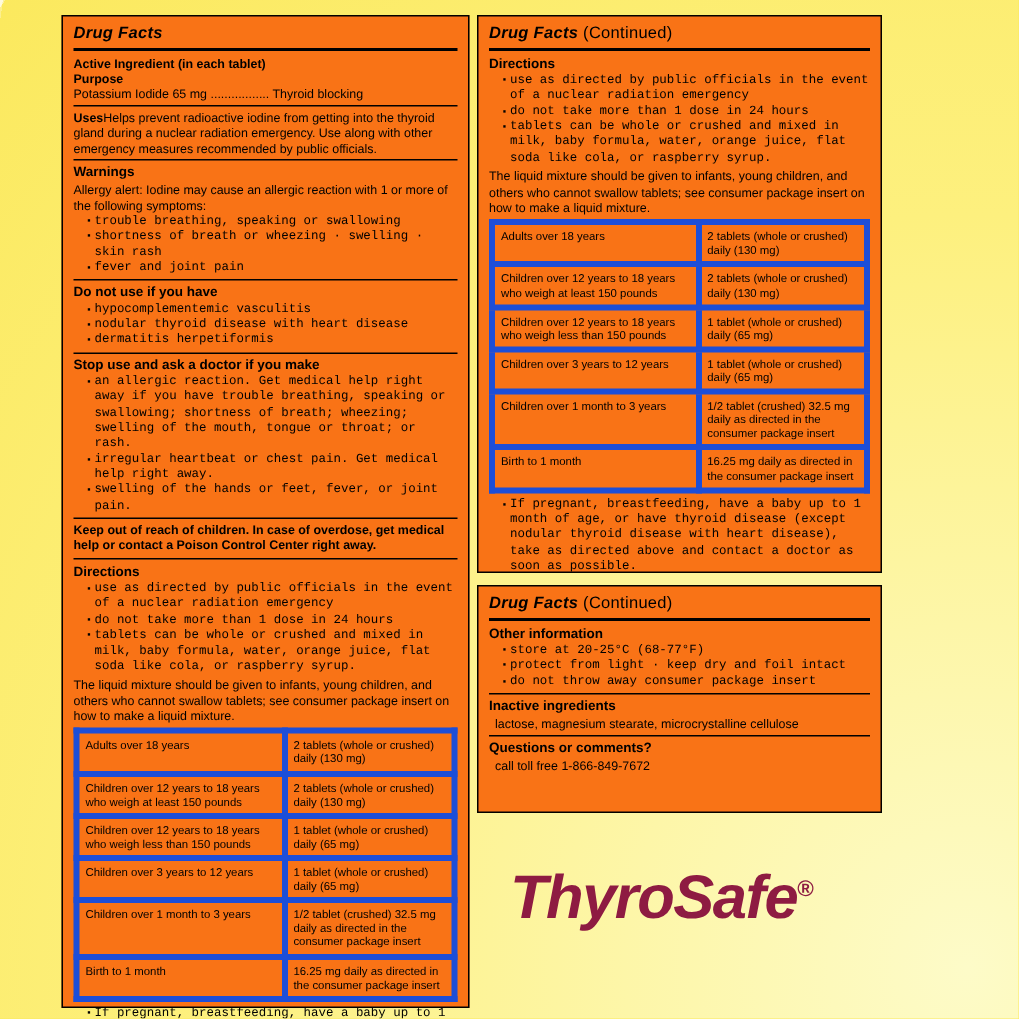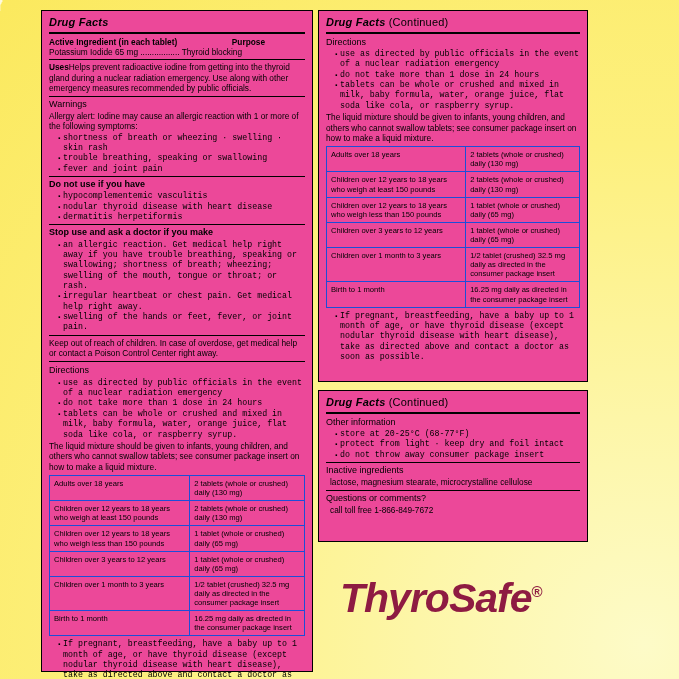--- a/index.html
+++ b/index.html
@@ -15,46 +15,46 @@
   .rays{
     position:absolute;inset:0;
     background:
       linear-gradient(110deg, rgba(255,255,255,0.55) 0 2px, transparent 2px 40px),
       linear-gradient(125deg, rgba(255,255,255,0.35) 0 3px, transparent 3px 60px),
       linear-gradient(98deg, rgba(255,255,255,0.30) 0 2px, transparent 2px 90px);
     pointer-events:none;
   }
   .panel{
     position:absolute;
-    background:#ec4899;
+    background:#f97316;
     border:1px solid #000;
     box-sizing:border-box;
     padding:5px 7px 2px 7px;
     font-size:8.3px;
     line-height:1.25;
     color:#000;
   }
   #panel-left{ left:41px; top:10px; width:272px; height:662px; }
   #panel-right-top{ left:318px; top:10px; width:270px; height:372px; }
   #panel-right-bottom{ left:318px; top:390px; width:270px; height:152px; }
 
   .df-title{ font-weight:bold; font-size:11px; font-style:italic; letter-spacing:.2px; }
   .df-title .cont{ font-style:normal; font-weight:normal; font-size:11px; }
   .rule-thick{ border-top:2.5px solid #000; margin:2px 0 3px 0; }
   .rule-thin{ border-top:1px solid #000; margin:2px 0 2px 0; }
   .rule-med{ border-top:1.6px solid #000; margin:3px 0 3px 0; }
   .sec-head{ font-weight:bold; margin:1px 0 1px 0; font-size:9px;}
-  .sec-head-b{ font-weight:normal; margin:1px 0 1px 0; font-size:9px;}
-  .flexline{ display:flex; justify-content:space-between; }
+  .sec-head-b{ font-weight:bold; margin:1px 0 1px 0; font-size:9px;}
+  .flexline{ display:flex; justify-content:flex-end;flex-direction:column; }
   p{ margin:0 0 1px 0; }
   ul{ margin:0 0 1px 0; padding-left:9px; list-style:none;font-family:Liberation Mono, monospace; }
   ul li{ position:relative; padding-left:5px; margin-bottom:0px;}
   ul li:before{ content:"\00B7"; position:absolute; left:-2px; top:-1px; font-weight:bold; font-size:11px;}
   table.dose{ border-collapse:collapse; width:100%; margin-top:3px; font-size:7.6px; line-height:1.2;}
-  table.dose td{ border:1px solid #1d4ed8; padding:3px 4px; vertical-align:top; }
+  table.dose td{ border:4px solid #1d4ed8; padding:3px 4px; vertical-align:top; }
   table.dose td.c1{ width:55%; }
   .footnote{ margin-top:3px; }
   .brand{
     position:absolute; left:340px; top:575px; width:300px;
     color:#8e1b42; font-weight:bold; font-style:italic;
     font-size:41px; letter-spacing:-1px;
     font-family:"Liberation Sans", sans-serif;
   }
   .brand .reg{ font-size:15px; vertical-align:super; font-style:normal;}
   .indent{ padding-left:4px; }
@@ -74,43 +74,43 @@
   </div>
   <p>Potassium Iodide 65 mg ................. Thyroid blocking</p>
   <div class="rule-thin"></div>
 
   <p><span style="font-weight:bold">Uses</span><span>Helps prevent radioactive iodine from getting into the thyroid gland during a nuclear radiation emergency. Use along with other emergency measures recommended by public officials.</span></p>
   <div class="rule-thin"></div>
 
   <div class="sec-head-b">Warnings</div>
   <p>Allergy alert:     Iodine may cause an allergic reaction with 1 or more of the following symptoms:</p>
   <ul>
+    <li>trouble breathing, speaking or swallowing</li>
     <li>shortness of breath or wheezing     ·  swelling  ·  skin rash</li>
-    <li>trouble breathing, speaking or swallowing</li>
     <li>fever and joint pain</li>
   </ul>
   <div class="rule-thin"></div>
 
   <div class="sec-head">Do not use if you have</div>
   <ul>
     <li>hypocomplementemic vasculitis</li>
     <li>nodular thyroid disease with heart disease</li>
     <li>dermatitis herpetiformis</li>
   </ul>
   <div class="rule-thin"></div>
 
   <div class="sec-head">Stop use and ask a doctor if you make</div>
   <ul>
     <li>an allergic reaction. Get medical help right away if you have trouble breathing, speaking or swallowing; shortness of breath; wheezing; swelling of the mouth, tongue or throat; or rash.</li>
     <li>irregular heartbeat or chest pain. Get medical help right away.</li>
     <li>swelling of the hands or feet, fever, or joint pain.</li>
   </ul>
   <div class="rule-thin"></div>
 
-  <p style="font-weight:normal">Keep out of reach of children.          In case of overdose, get medical help or contact a Poison Control Center right away.</p>
+  <p style="font-weight:bold">Keep out of reach of children.          In case of overdose, get medical help or contact a Poison Control Center right away.</p>
   <div class="rule-med"></div>
 
   <div class="sec-head-b">Directions</div>
   <ul>
     <li>use as directed by public officials in the event of a nuclear radiation emergency</li>
     <li>do not take more than 1 dose in 24 hours</li>
     <li>tablets can be whole or crushed and mixed in milk, baby formula, water, orange juice, flat soda like cola, or raspberry syrup.</li>
   </ul>
   <p>The liquid mixture should be given to infants, young children, and others who cannot swallow tablets; see consumer package insert on how to make a liquid mixture.</p>
 

